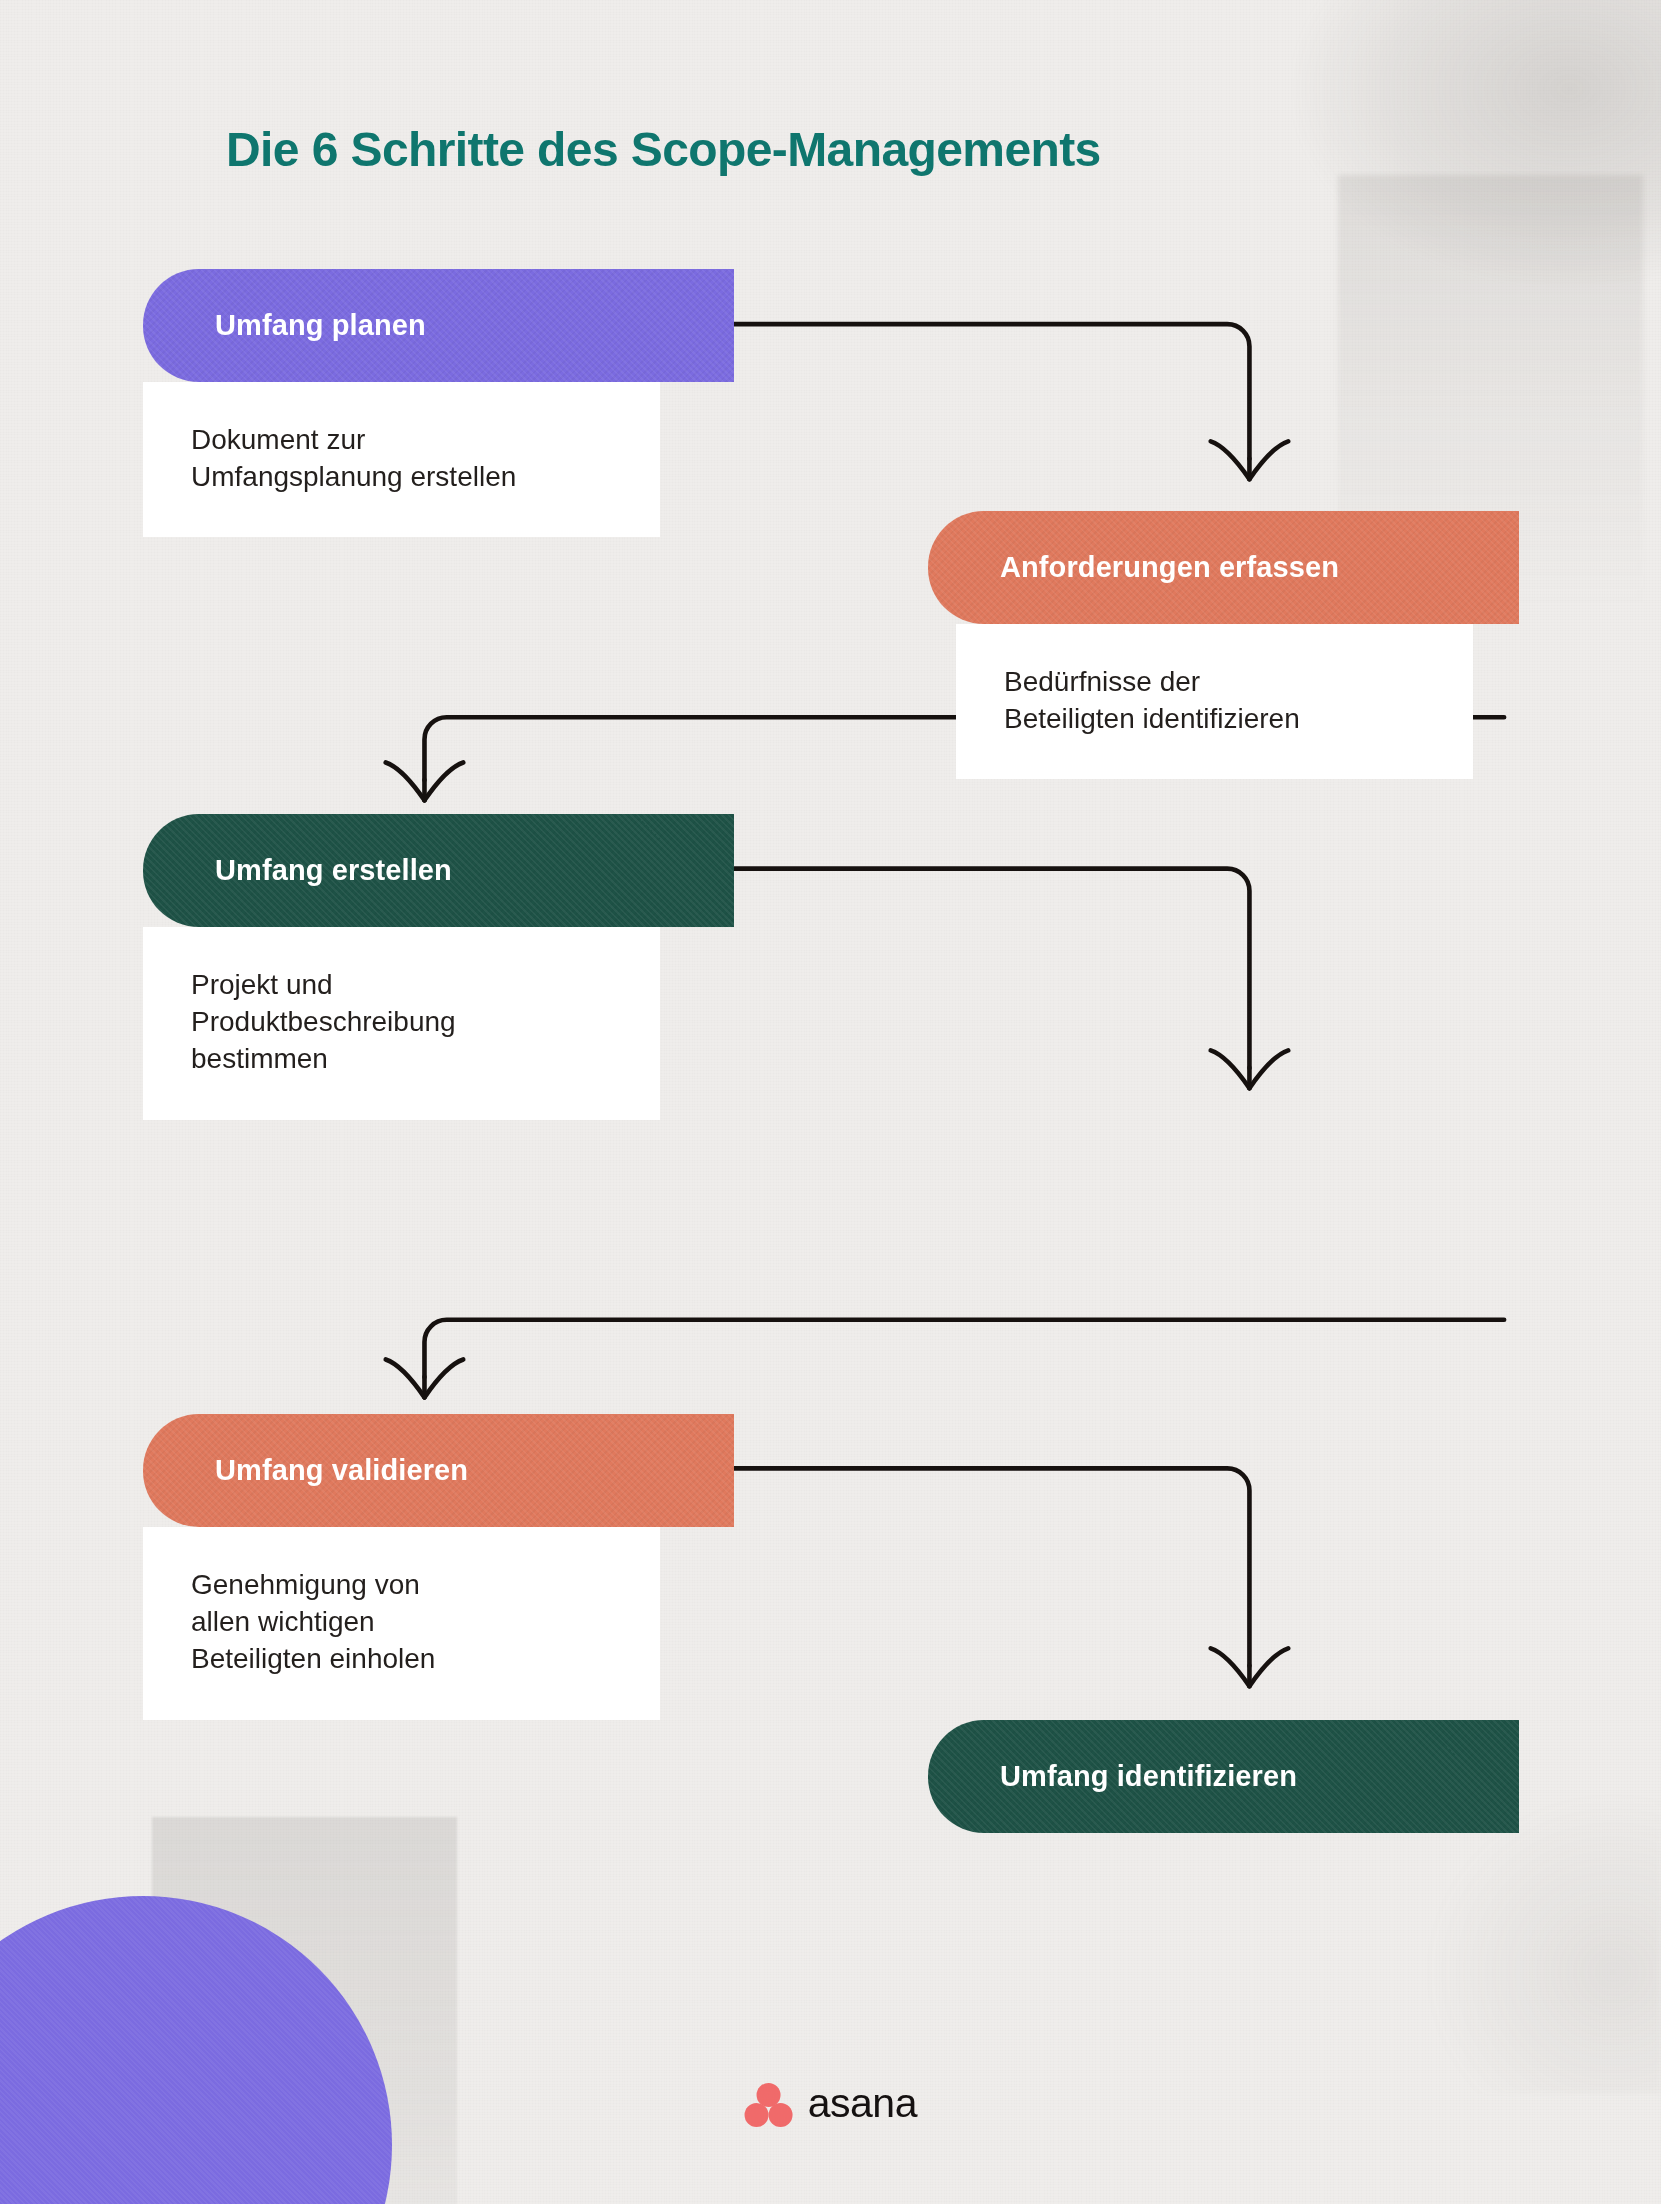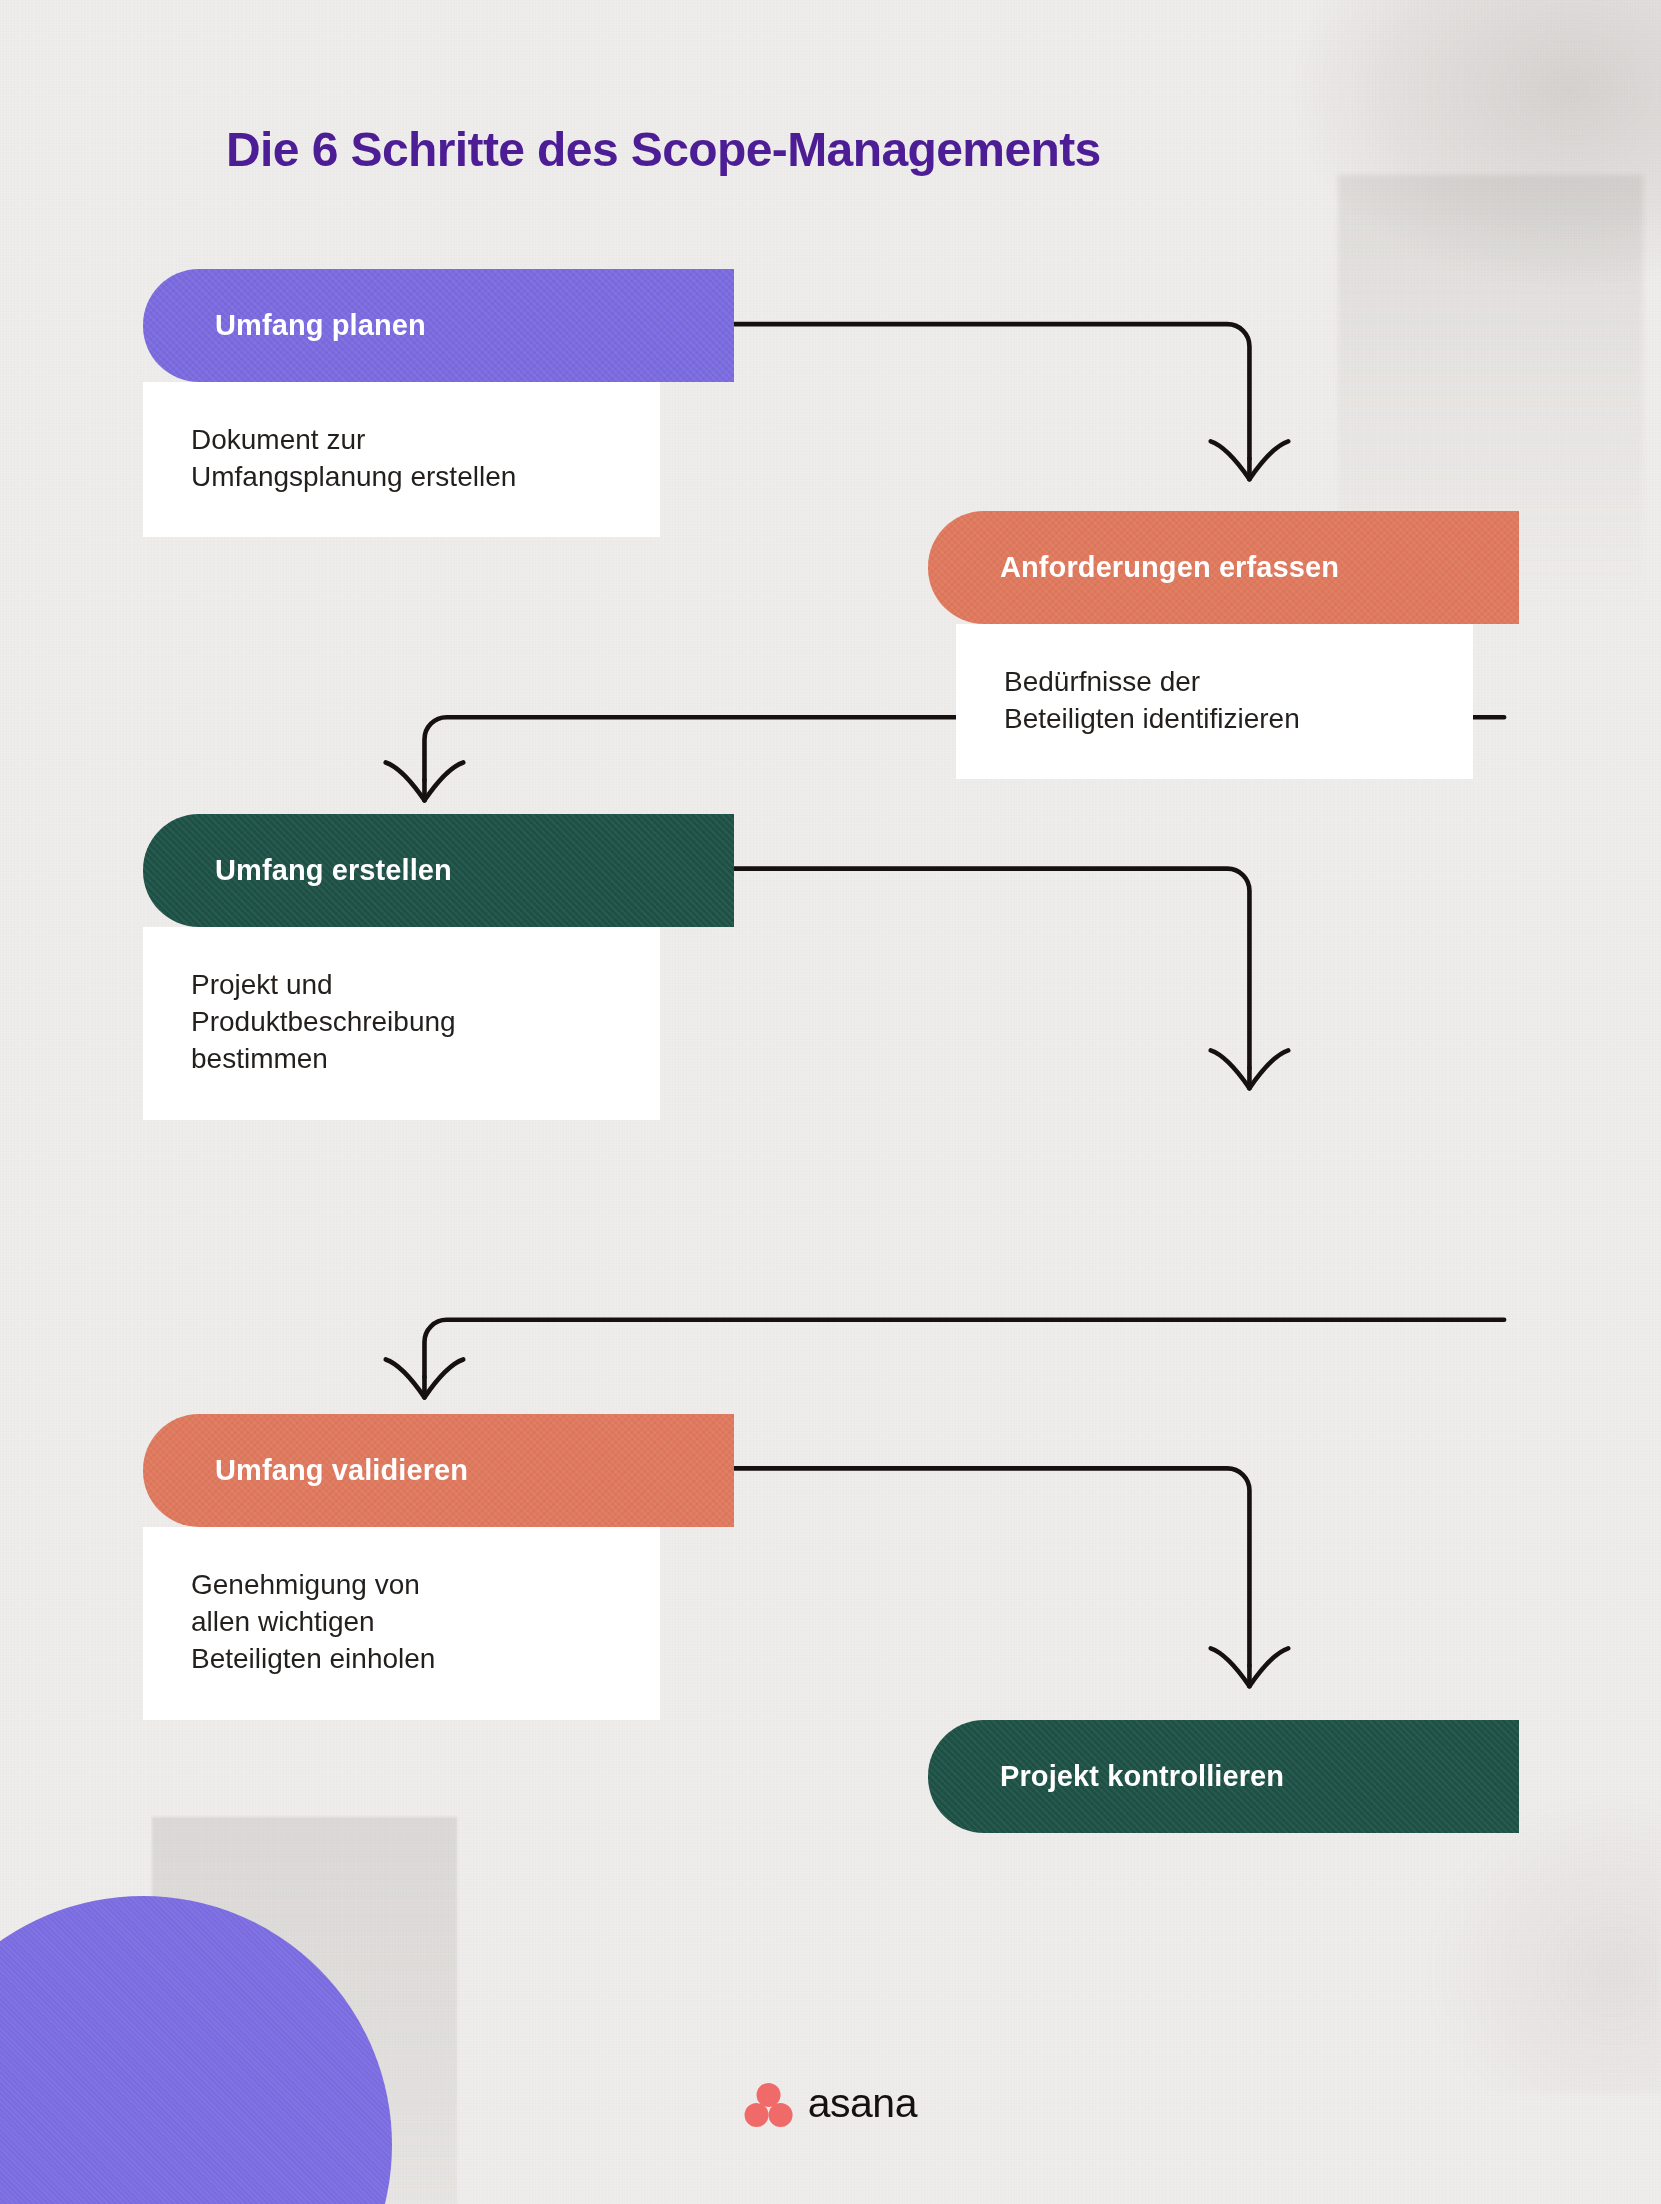--- a/index.html
+++ b/index.html
@@ -41,21 +41,21 @@
   }
   .circle-deco{
     position:absolute;left:-106px;bottom:-189px;width:498px;height:498px;border-radius:50%;
     background:#7B6BE0;z-index:1;
     background-image:repeating-linear-gradient(45deg, rgba(255,255,255,.05) 0 1.8px, rgba(0,0,0,0) 1.8px 3.7px);
   }
 
   
   .title{
     position:absolute;left:226px;top:90px;z-index:5;
-    font-size:48px;font-weight:700;letter-spacing:-0.6px;color:#4c1d95;
+    font-size:48px;font-weight:700;letter-spacing:-0.6px;color:#0f766e;
     white-space:nowrap;
   }
 
   
   .flow{position:absolute;inset:0;z-index:4;}
   .connectors{position:absolute;left:0;top:0;width:1661px;height:2205px;z-index:3;pointer-events:none;}
 
   .step{position:absolute;z-index:4;}
   .badge{
     position:relative;height:113px;display:flex;align-items:center;
@@ -192,21 +192,21 @@
     </div>
     <div class="body">
       <p>Genehmigung von
 allen wichtigen
 Beteiligten einholen</p>
     </div>
   </div>
 
   <div class="step col-right" style="top:1720px;">
     <div class="badge" style="background-color:#1E5246;">
-      <span class="badge-label">Projekt kontrollieren</span>
+      <span class="badge-label">Umfang identifizieren</span>
     </div>
   </div>
 
 </div>
 
 <div class="logo">
   <span class="logo-mark">
     <i class="d1"></i>
       <i class="d2"></i>
       <i class="d3"></i>

